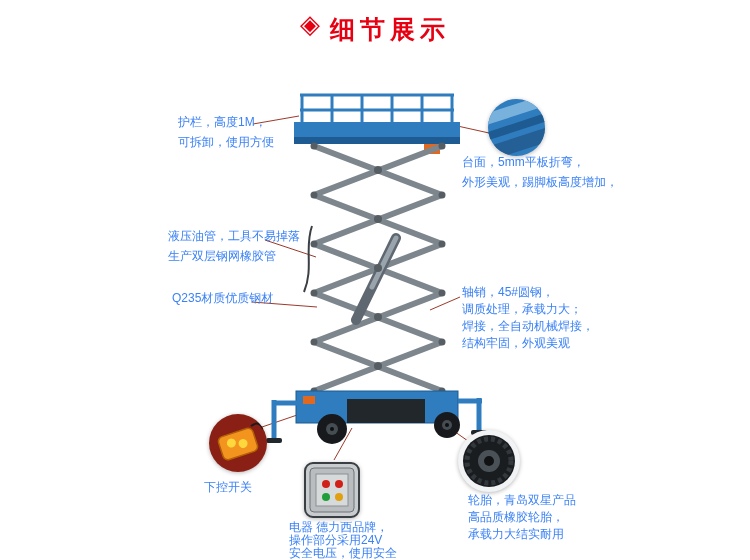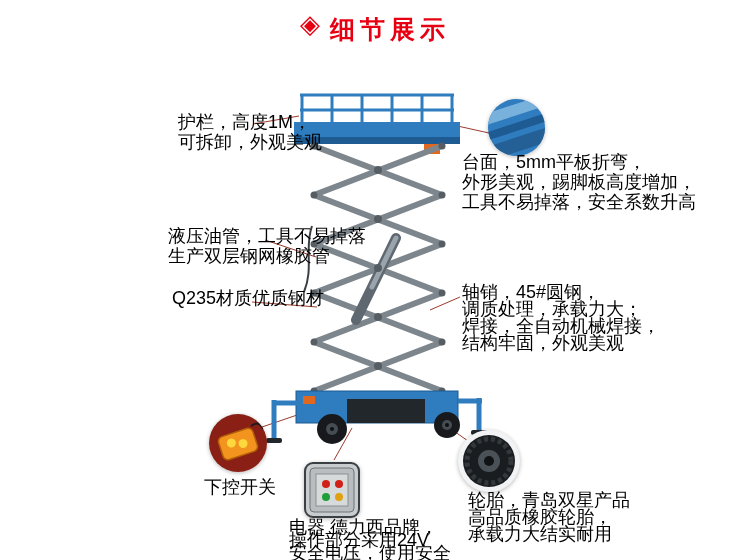--- a/index.html
+++ b/index.html
@@ -12,21 +12,21 @@
   .diamond { font-size:26px; line-height:1; }
   .title { font-size:25px; font-weight:bold; letter-spacing:5px;margin-top:10px; }
 
   .art { position:absolute; left:0; top:0; width:750px; height:560px; }
 
   .callout { position:absolute; overflow:hidden; box-shadow:0 1px 4px rgba(0,0,0,.28); background:#fff; }
   .callout.circle { border-radius:50%; }
   .callout.square { border-radius:9px; border:2px solid #3a3f43; }
   .callout svg { display:block; }
 
-  .note { position:absolute; color:#000000; font-size:18px; line-height:20px; white-space:nowrap; }
+  .note { position:absolute; color:#3b82f6; font-size:12px; line-height:20px; white-space:nowrap; }
   .note.tight { line-height:17px; }
   .note.vtight { line-height:13px; }
 </style>
 </head>
 <body>
 
 <div class="canvas">
 
   <header class="title-bar">
     <span class="diamond">◈</span>
@@ -162,27 +162,26 @@
     <svg width="62" height="62" viewBox="0 0 62 62">
       <circle cx="31" cy="31" r="26" fill="#1a1d20"></circle>
       <circle cx="31" cy="31" r="22" fill="none" stroke="#33383d" stroke-width="5" stroke-dasharray="4 3"></circle>
       <circle cx="31" cy="31" r="11" fill="#4a5258"></circle>
       <circle cx="31" cy="31" r="5" fill="#101214"></circle>
     </svg>
   </div>
 
   <div class="note" style="left:178px; top:112px;">
     <div>护栏，高度1M，</div>
-    <div>可拆卸，外观美观</div>
+    <div>可拆卸，使用方便</div>
   </div>
 
   <div class="note" style="left:462px; top:152px;">
     <div>台面，5mm平板折弯，</div>
     <div>外形美观，踢脚板高度增加，</div>
-    <div>工具不易掉落，安全系数升高</div>
   </div>
 
   <div class="note" style="left:168px; top:226px;">
     <div>液压油管，工具不易掉落</div>
     <div>生产双层钢网橡胶管</div>
   </div>
 
   <div class="note" style="left:172px; top:288px;">
     <div>Q235材质优质钢材</div>
   </div>

